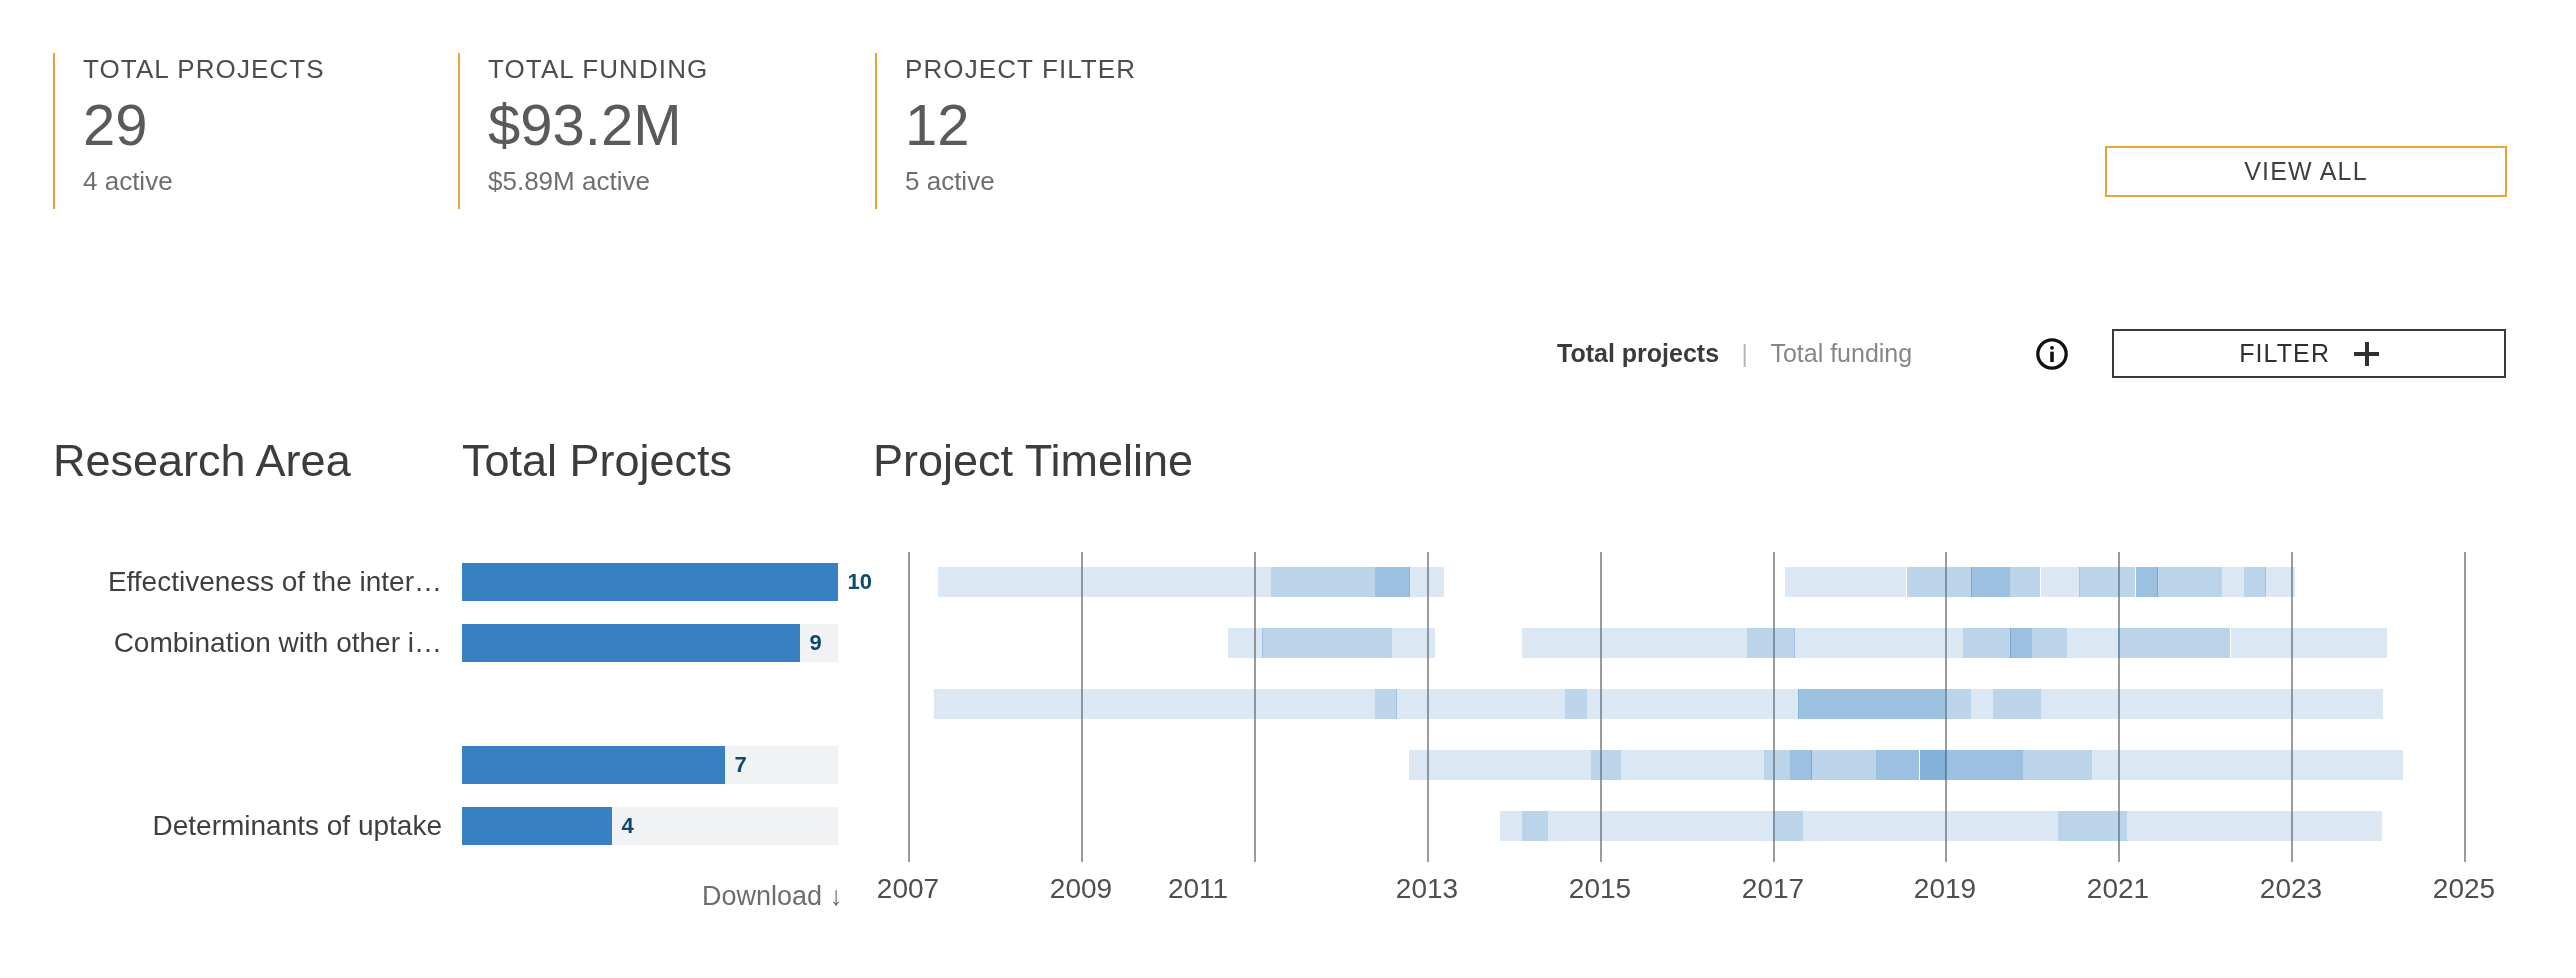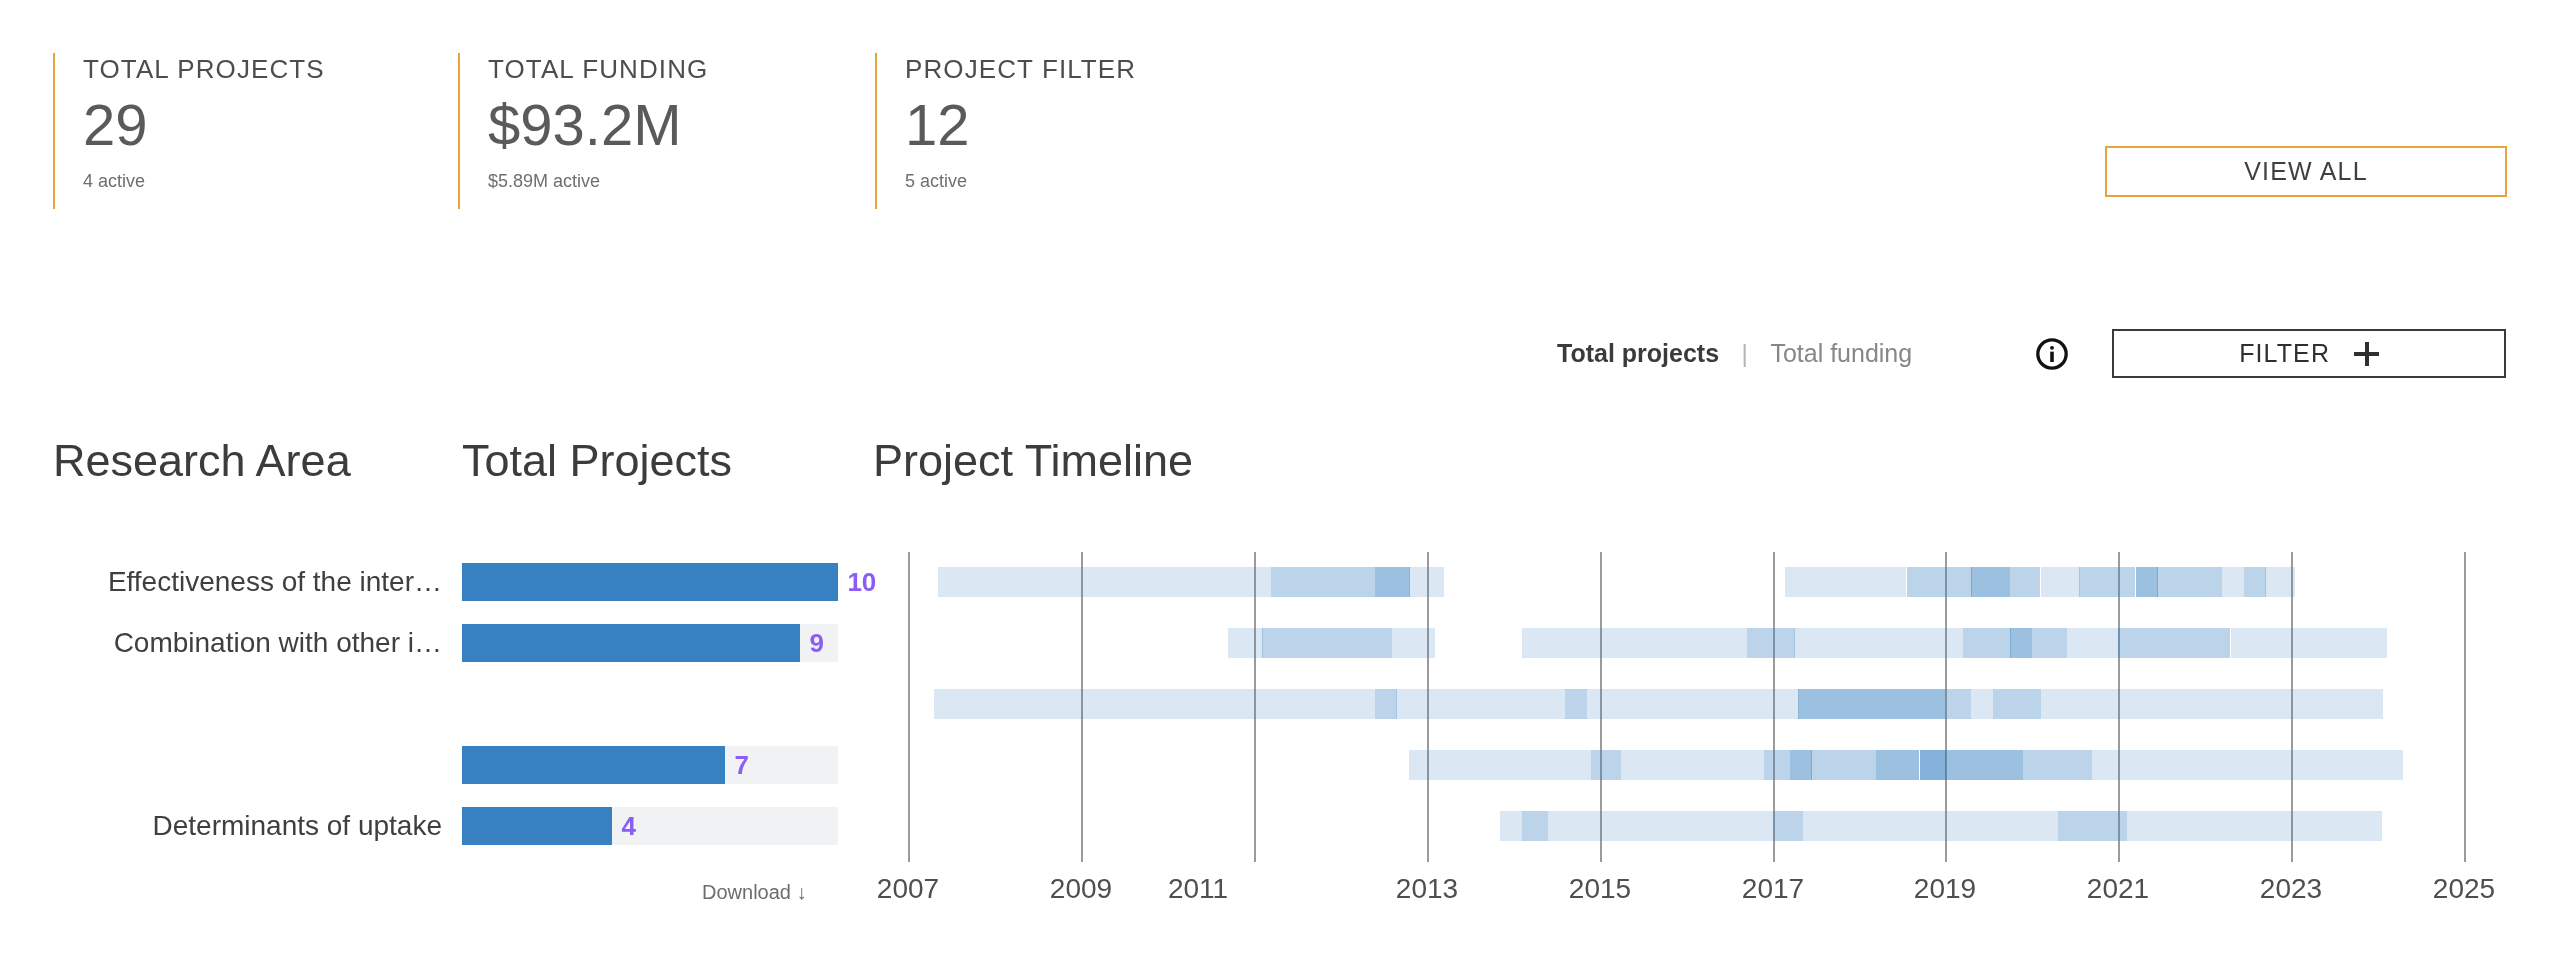--- a/index.html
+++ b/index.html
@@ -42,21 +42,21 @@
   }
   .stat-value {
     font-size: 58px;
     color: #5a5a5a;
     font-weight: 400;
     line-height: 69px;
     margin-top: 5.6px;
     white-space: nowrap;
   }
   .stat-sub {
-    font-size: 18px;
+    font-size: 26px;
     color: #6f6f6f;
     font-weight: 400;
     line-height: 32px;
     margin-top: 5.6px;
     white-space: nowrap;
   }
 
   #view-all-button {
     position: absolute;
     left: 2105px;
@@ -224,23 +224,23 @@
     top: 0;
     height: 38px;
     background: #3781c2;
   }
   .bar-value {
     position: absolute;
     top: 0;
     height: 38px;
     display: flex;
     align-items: center;
-    font-size: 26px;
+    font-size: 22px;
     font-weight: bold;
-    color: #8b5cf6;
+    color: #0c4a6e;
     padding-left: 9.4px;
     white-space: nowrap;
   }
 
   
   #timeline-panel {
     position: absolute;
     left: 0;
     top: 552px;
     width: 2576px;
@@ -280,21 +280,21 @@
     top: 11.3px;
     font-size: 28px;
     color: #4f4f4f;
     white-space: nowrap;
     transform: translateX(-50%);
   }
   #download-link {
     position: absolute;
     left: 702px;
     top: 881px;
-    font-size: 20px;
+    font-size: 27px;
     color: #6d6d6d;
     white-space: nowrap;
     cursor: pointer;
   }
 </style>
 </head>
 <body>
 
 <div id="stats-header">
 

